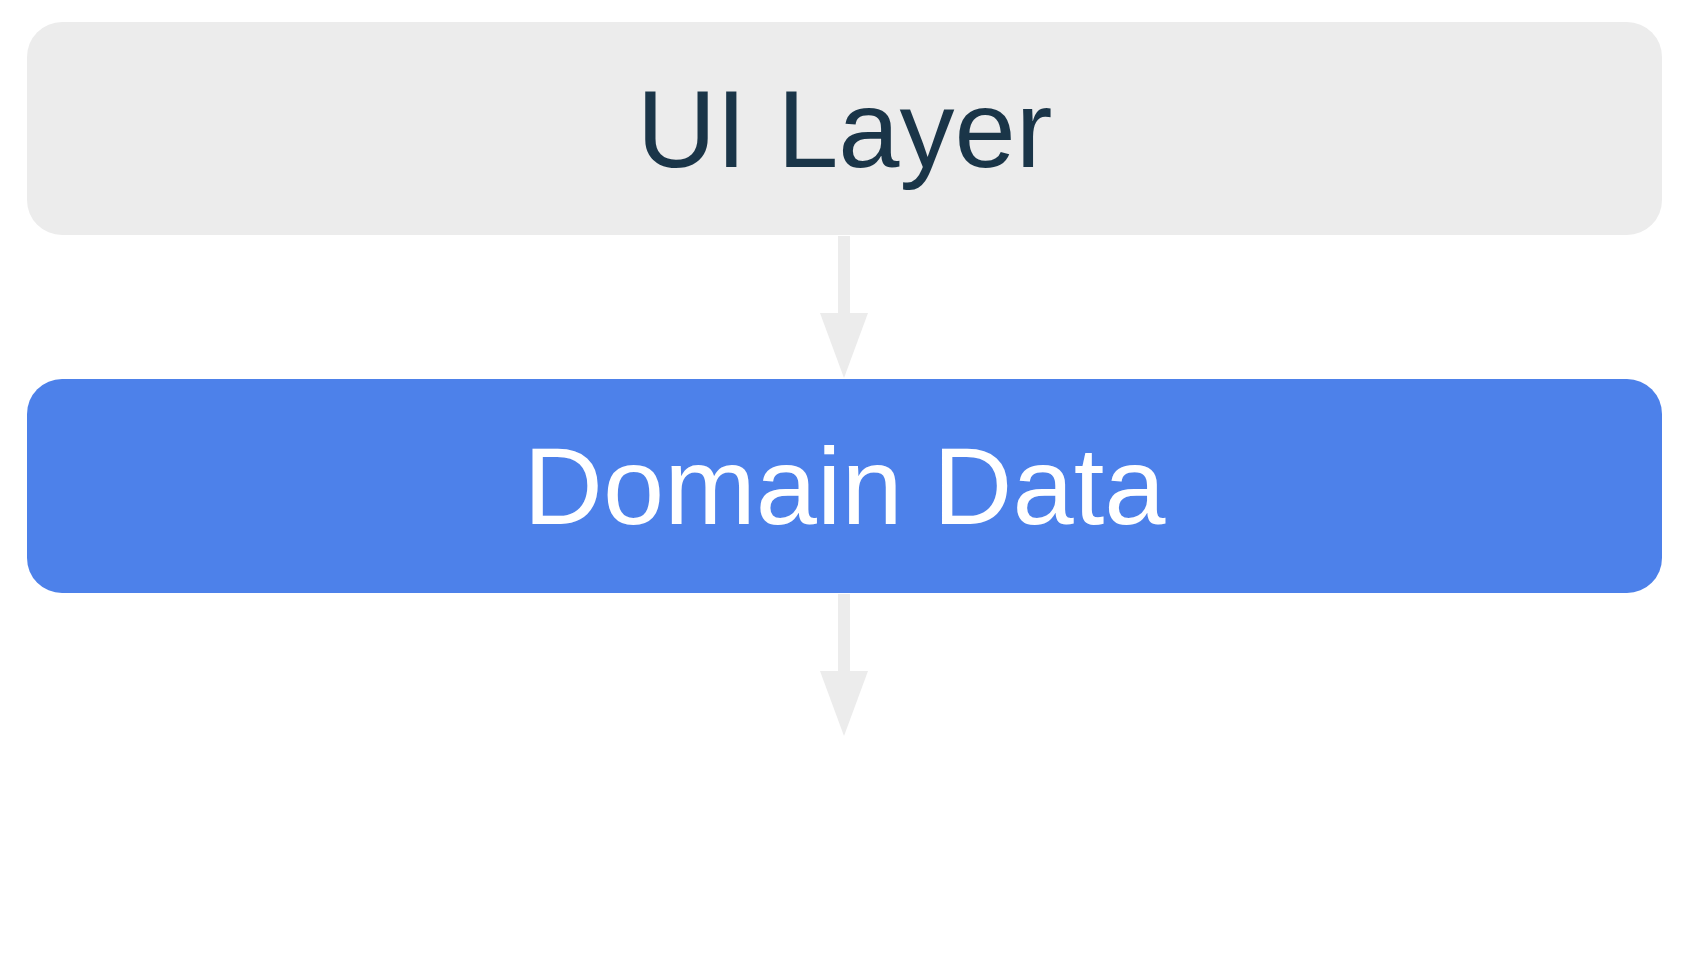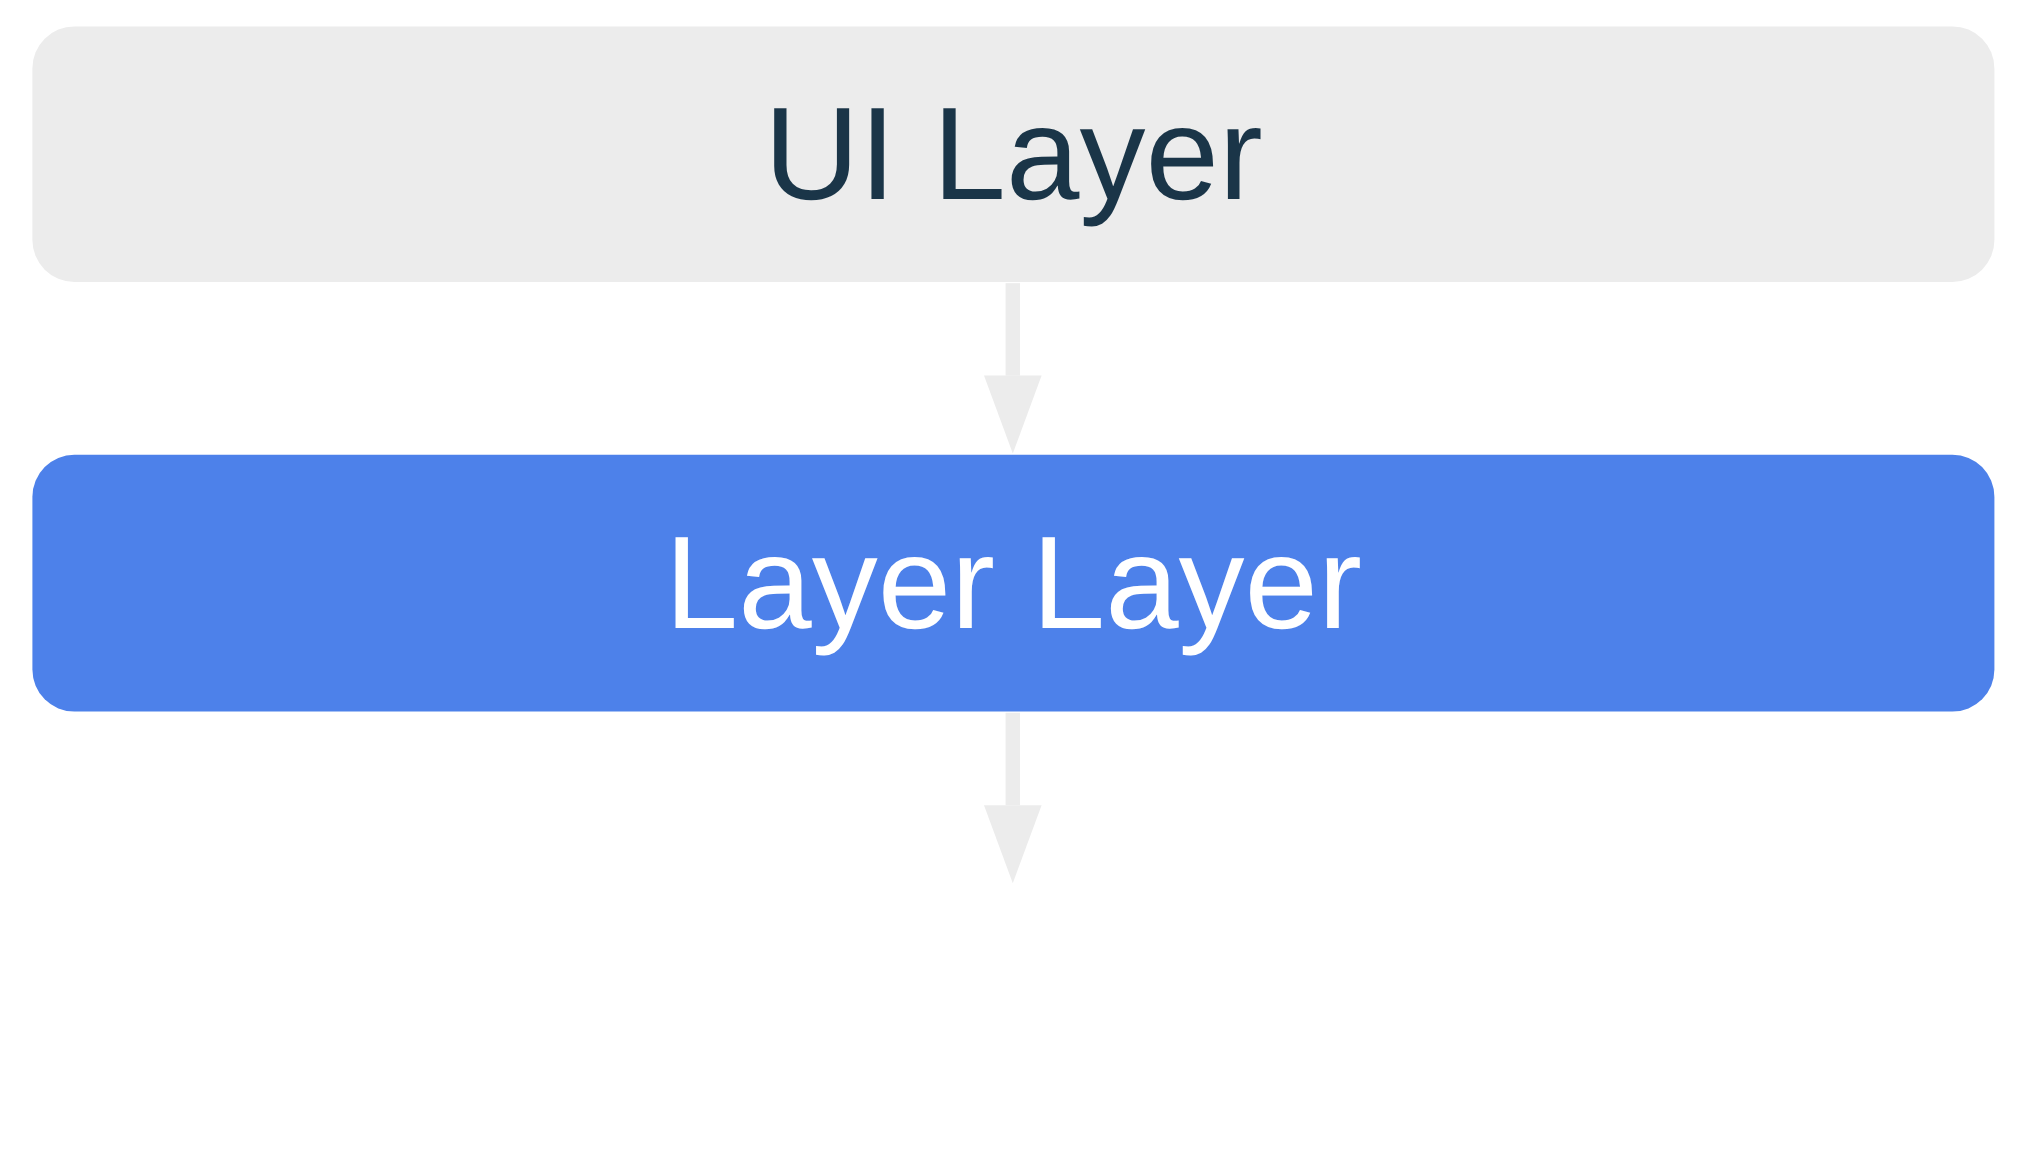--- a/index.html
+++ b/index.html
@@ -79,21 +79,21 @@
   <div class="layer-box layer-box--inactive layer-box--ui">
     <span class="layer-label">UI Layer</span>
   </div>
 
   <div class="arrow-down arrow-down--first">
     <div class="arrow-tail"></div>
     <div class="arrow-head"></div>
   </div>
 
   <div class="layer-box layer-box--active layer-box--domain">
-    <span class="layer-label">Layer Layer</span>
+    <span class="layer-label">Domain Data</span>
   </div>
 
   <div class="arrow-down arrow-down--second">
     <div class="arrow-tail"></div>
     <div class="arrow-head"></div>
   </div>
 
 
 </div>
 

